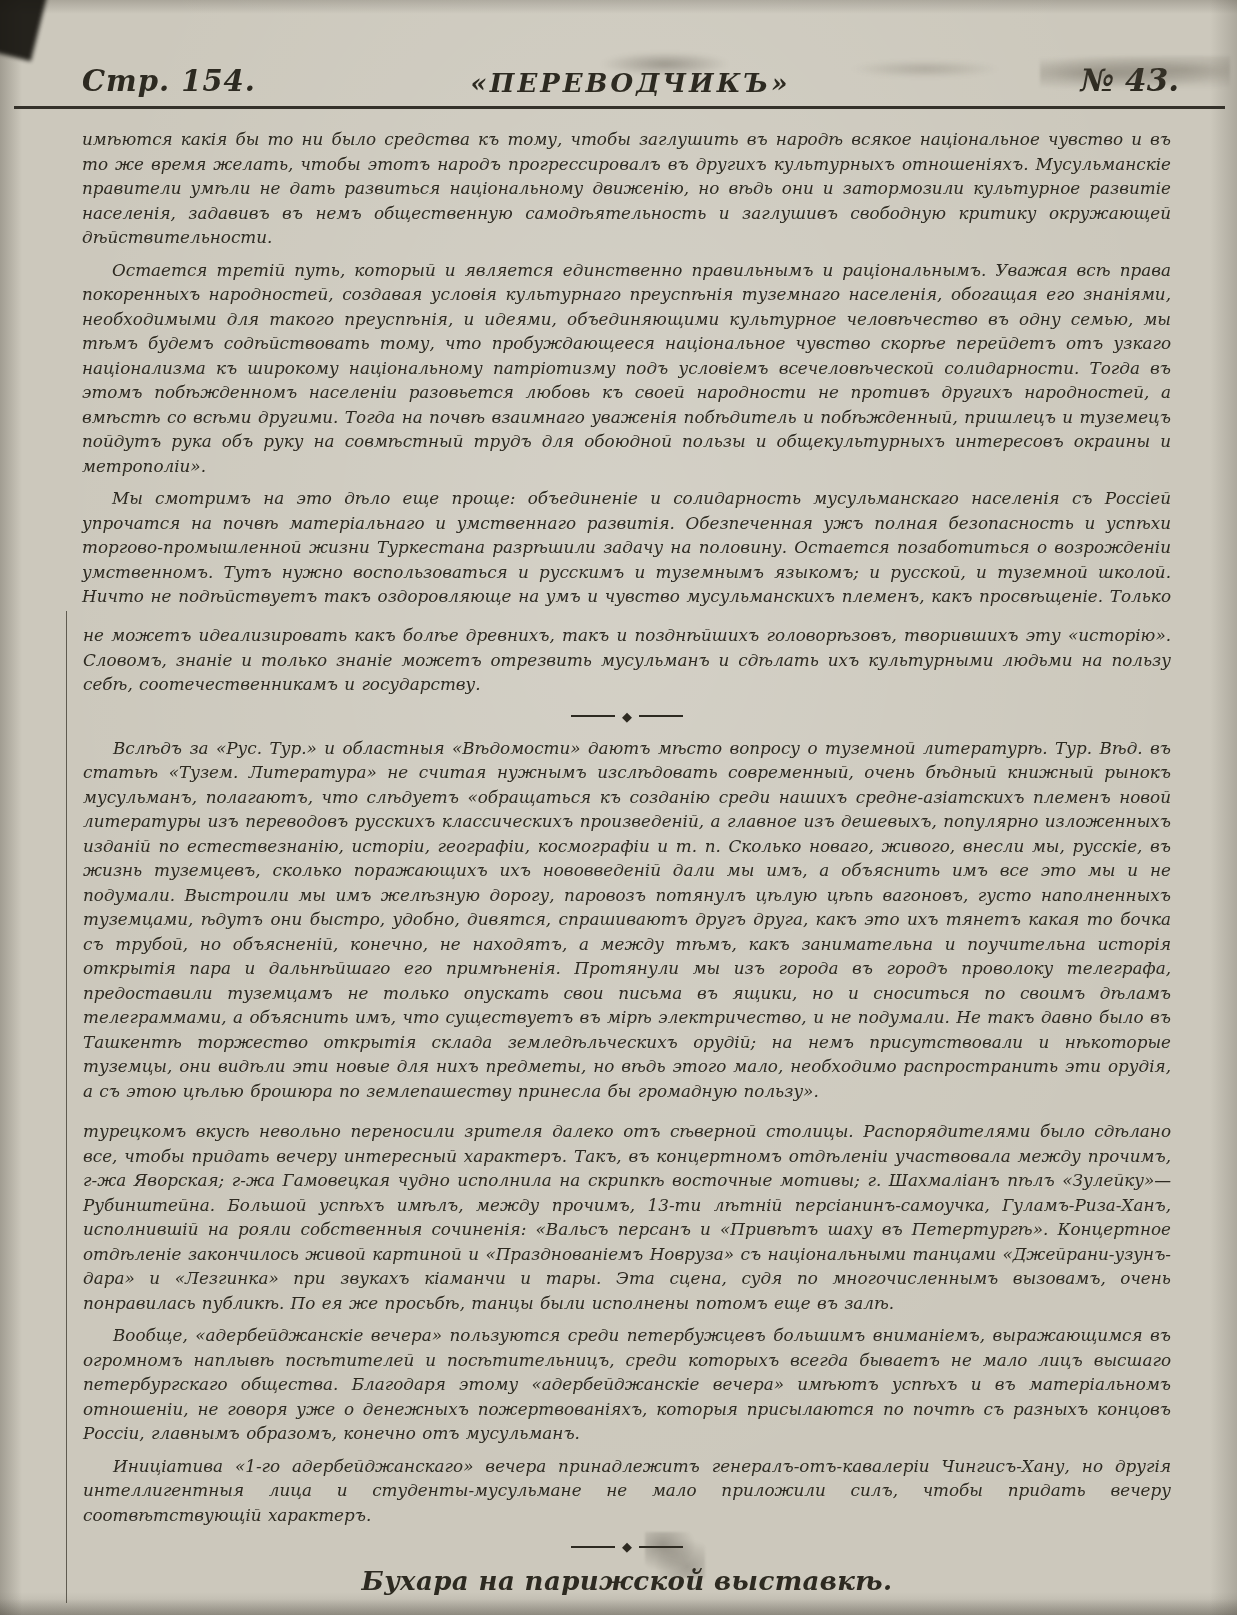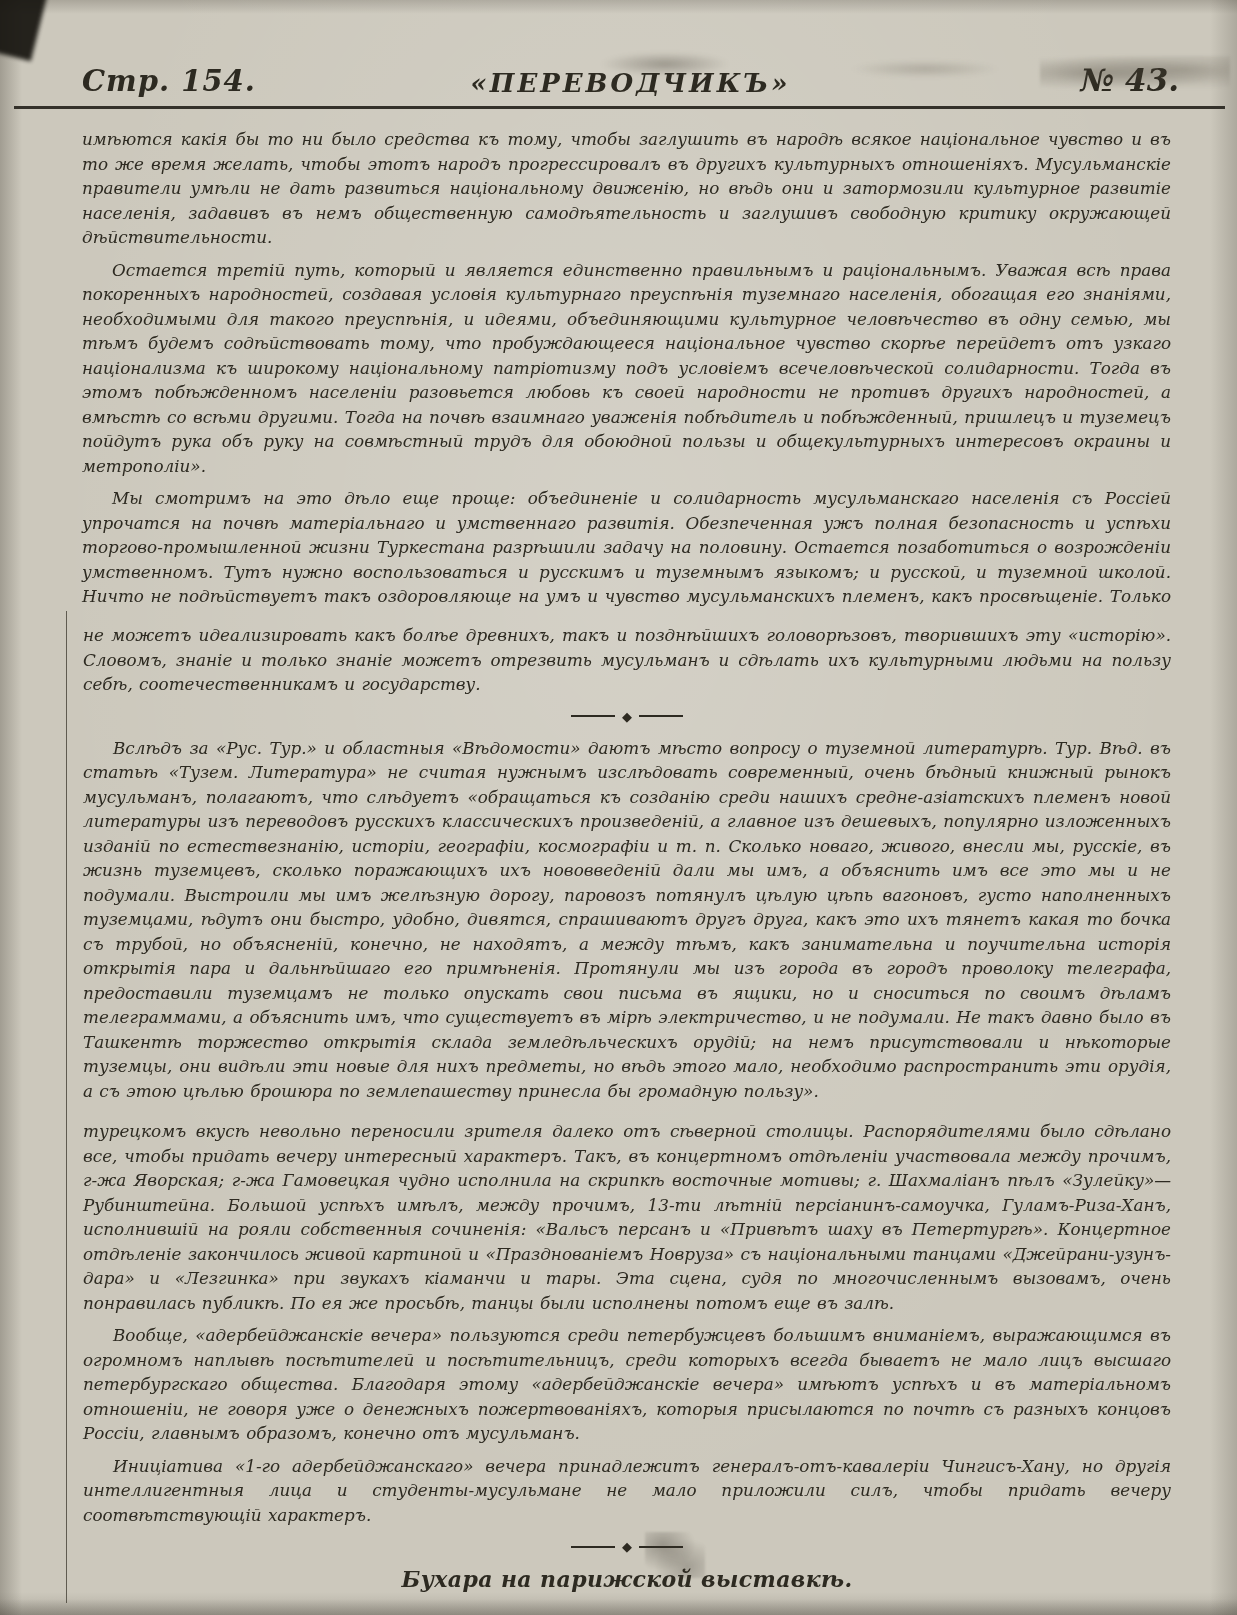--- a/index.html
+++ b/index.html
@@ -60,21 +60,21 @@
     font-size: 16.8px;
     line-height: 1.46;
     text-align: justify;
     text-indent: 30px;
     word-spacing: 1px;
   }
   p.cont { text-indent: 0; }
 
   .article-heading {
     margin: 10px 0 9px 0;
-    font-size: 22px;
+    font-size: 26px;
     font-weight: bold;
     text-align: center;
     letter-spacing: 0.4px;
   }
 
   .divider {
     display: flex;
     align-items: center;
     justify-content: center;
     gap: 7px;

